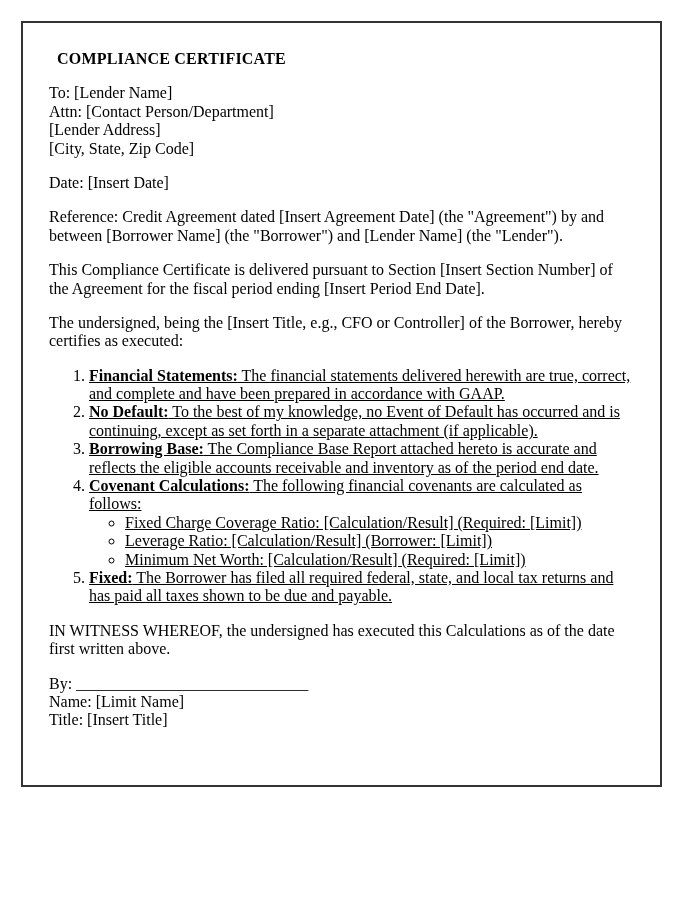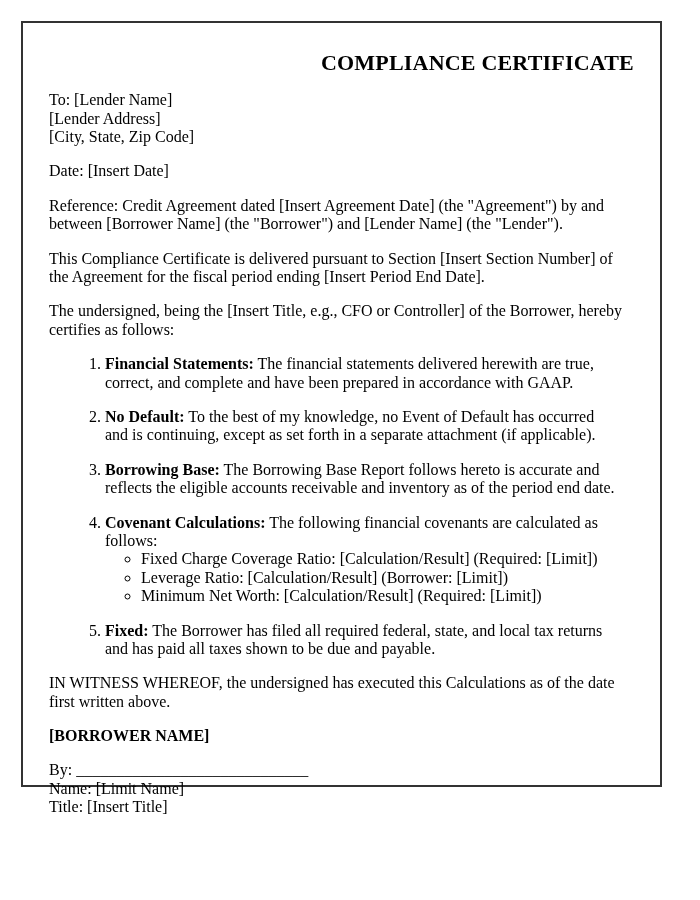--- a/index.html
+++ b/index.html
@@ -23,42 +23,42 @@
     width: 641px;
     height: 766px;
     box-sizing: border-box;
     border: 2px solid #333333;
     padding: 27px 26px 0 26px;
     background: #ffffff;
     font-size: 16px;
     line-height: 1.15;
   }
   .doc-title {
-    font-size: 22px;
+    font-size: 16px;
     font-weight: bold;
     margin: 0 0 14px 8px;
     letter-spacing: 0.2px;
-    text-align: right;
   }
   .page p {
     margin: 16px 0;
     font-family: Liberation Serif, serif;
   }
   .block {
     margin: 16px 0;
   }
   .block > div {
     margin: 0;
   }
   ol.cert-list {
     margin: 16px 0;
     padding-left: 40px;
   }
   ol.cert-list > li {
-    margin: 16px;
+    margin: 0;
+    text-decoration: underline;
   }
   ul.sub-list {
     list-style-type: circle;
     margin: 0;
     padding-left: 36px;
   }
   ul.sub-list > li {
     margin: 0;
   }
   .bold {
@@ -68,49 +68,49 @@
 </head>
 <body>
 
 <div class="canvas">
   <div class="page">
 
     <h1 class="doc-title">COMPLIANCE CERTIFICATE</h1>
 
     <div class="block">
       <div>To: [Lender Name]</div>
+      <div>Attn: [Contact Person/Department]</div>
       <div>[Lender Address]</div>
       <div>[City, State, Zip Code]</div>
     </div>
 
     <p>Date: [Insert Date]</p>
 
     <p>Reference: Credit Agreement dated [Insert Agreement Date] (the "Agreement") by and between [Borrower Name] (the "Borrower") and [Lender Name] (the "Lender").</p>
 
     <p>This Compliance Certificate is delivered pursuant to Section [Insert Section Number] of the Agreement for the fiscal period ending [Insert Period End Date].</p>
 
-    <p>The undersigned, being the [Insert Title, e.g., CFO or Controller] of the Borrower, hereby certifies as follows:</p>
+    <p>The undersigned, being the [Insert Title, e.g., CFO or Controller] of the Borrower, hereby certifies as executed:</p>
 
     <ol class="cert-list">
       <li><strong>Financial Statements:</strong><span> The financial statements delivered herewith are true, correct, and complete and have been prepared in accordance with GAAP.</span></li>
       <li><strong>No Default:</strong><span> To the best of my knowledge, no Event of Default has occurred and is continuing, except as set forth in a separate attachment (if applicable).</span></li>
-      <li><strong>Borrowing Base:</strong><span> The Borrowing Base Report follows hereto is accurate and reflects the eligible accounts receivable and inventory as of the period end date.</span></li>
+      <li><strong>Borrowing Base:</strong><span> The Compliance Base Report attached hereto is accurate and reflects the eligible accounts receivable and inventory as of the period end date.</span></li>
       <li><strong>Covenant Calculations:</strong><span> The following financial covenants are calculated as follows:</span>
         <ul class="sub-list">
           <li>Fixed Charge Coverage Ratio: [Calculation/Result] (Required: [Limit])</li>
           <li>Leverage Ratio: [Calculation/Result] (Borrower: [Limit])</li>
           <li>Minimum Net Worth: [Calculation/Result] (Required: [Limit])</li>
         </ul>
       </li>
       <li><strong>Fixed:</strong><span> The Borrower has filed all required federal, state, and local tax returns and has paid all taxes shown to be due and payable.</span></li>
     </ol>
 
     <p>IN WITNESS WHEREOF, the undersigned has executed this Calculations as of the date first written above.</p>
 
-    <p class="bold">[BORROWER NAME]</p>
 
     <div class="block">
       <div><span>By: </span><span>_____________________________</span></div>
       <div>Name: [Limit Name]</div>
       <div>Title: [Insert Title]</div>
     </div>
 
   </div>
 </div>
 

